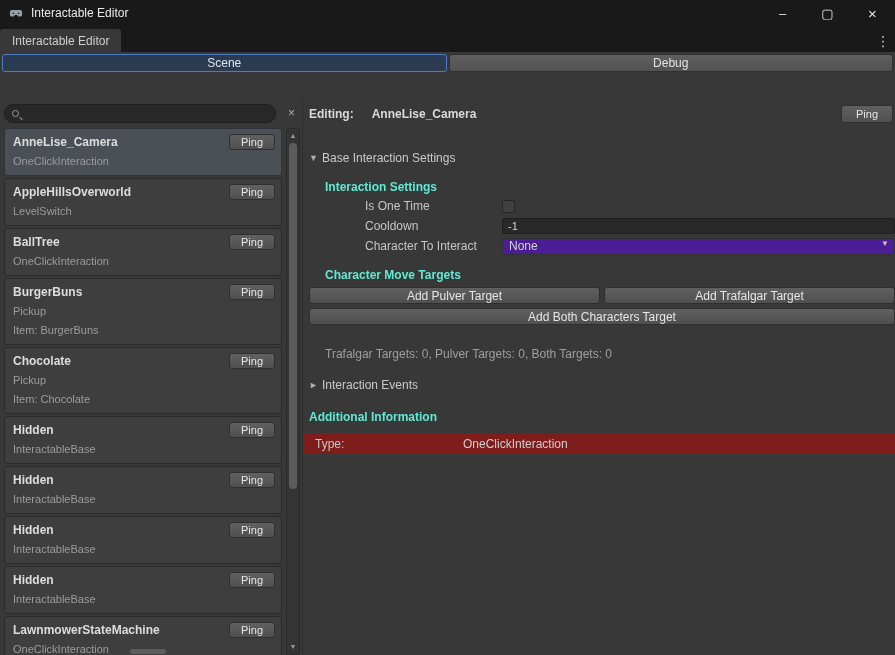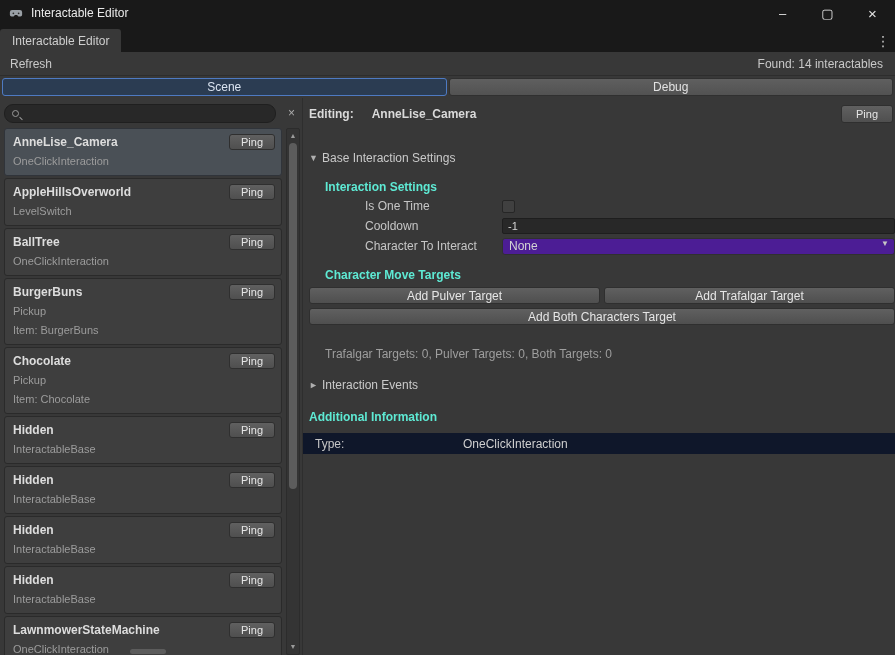--- a/index.html
+++ b/index.html
@@ -102,21 +102,21 @@
   .dd-caret { position:absolute; right:5px; font-size:8px; color:#c6c6c6; }
 
   .btn-row { display:flex; gap:4px; margin-top:3px; }
   .btn-row .btn, .full-btn { height:17px; font-size:12px; }
   .btn-row .btn { flex:1; }
   .full-btn { width:100%; margin-top:4px; }
 
   .summary { margin-top:22px; padding-left:16px; font-size:12px; color:#9e9e9e; }
 
   .additional-header { margin-top:15px; }
-  .type-row { margin-top:7px; margin-left:-6px; height:21px; background:#0f172a; display:flex;
+  .type-row { margin-top:7px; margin-left:-6px; height:21px; background:#7f1d1d; display:flex;
               align-items:center; padding-left:12px; }
   .type-label { width:148px; flex:none; font-size:12px; color:#c6c6c6; }
   .type-value { font-size:12px; color:#cfcfcf; }
 </style>
 </head>
 <body>
 
 <div class="window">
 
   <div class="titlebar">
@@ -133,24 +133,20 @@
       <button class="win-btn">▢</button>
       <button class="win-btn close">×</button>
     </div>
   </div>
 
   <div class="tabstrip">
     <button class="doc-tab">Interactable Editor</button>
     <button class="menu-dots">⋮</button>
   </div>
 
-  <div class="toolbar">
-    <button class="refresh-btn">Refresh</button>
-    <span class="found-label">Found: 14 interactables</span>
-  </div>
 
   <div class="big-tabs">
     <button class="big-tab active">Scene</button>
     <button class="big-tab">Debug</button>
   </div>
 
   <div class="content">
 
     <div class="left-panel">
       <div class="search-field">

